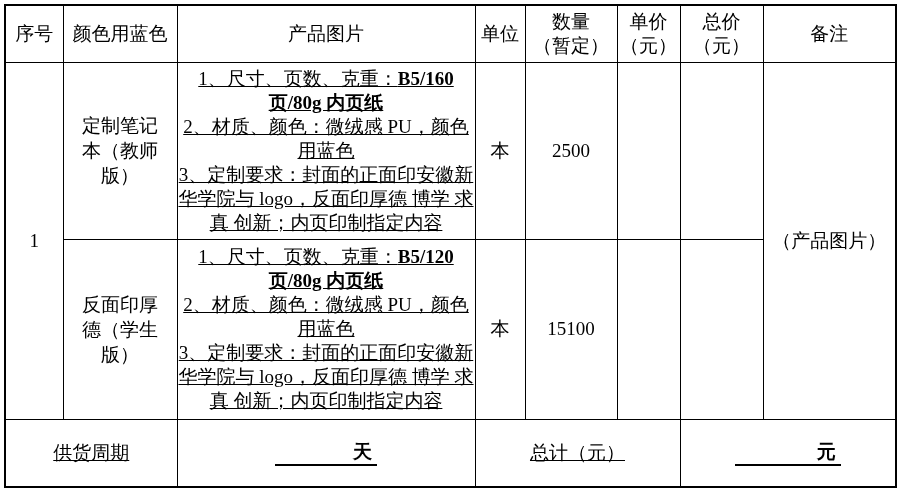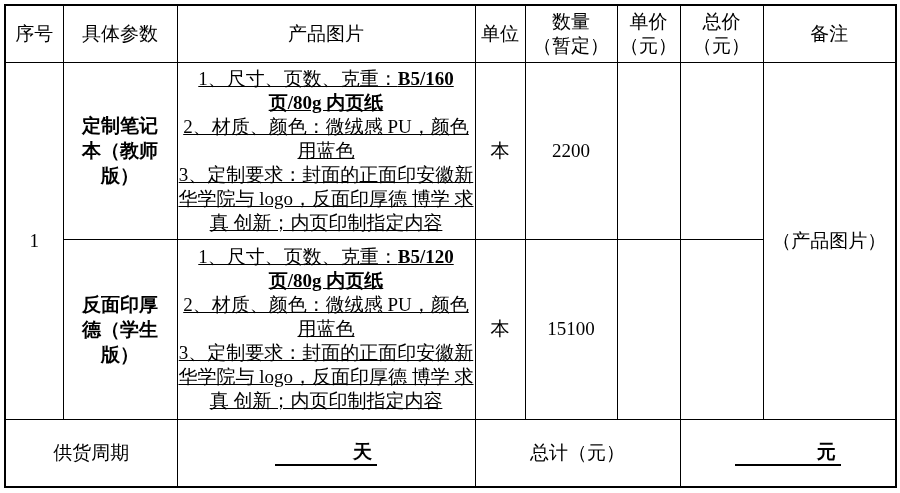--- a/index.html
+++ b/index.html
@@ -47,23 +47,22 @@
     line-height: 24.5px;
     text-decoration: underline;
   }
   td.params .pline { margin: 0; }
   td.params b { font-weight: bold; }
   .name-wrap {
     width: 84px;
     margin: 0 auto;
     line-height: 25px;
     text-align: center;
-    font-weight: bold;
   }
-  td.bold-cell { font-weight: bold; }
+  td.bold-cell { font-weight: bold; text-decoration: underline; }
   .fill-line {
     display: inline-block;
     border-bottom: 2px solid #000000;
     padding-right: 5px;
     white-space: nowrap;
   }
   .fill-line .gap {
     display: inline-block;
     height: 2px;
   }
@@ -86,21 +85,21 @@
       <col style="width:83px">
       <col style="width:133px">
     </colgroup>
 
     <tbody>
         <tr class="r-header">
       <th class="hcell">
         <span>序号</span>
       </th>
       <th class="hcell">
-        <span>具体参数</span>
+        <span>颜色用蓝色</span>
       </th>
       <th class="hcell">
         <span>产品图片</span>
       </th>
       <th class="hcell">
         <span>单位</span>
       </th>
       <th class="hcell">
         <div>数量</div>
         <div>（暂定）</div>
@@ -127,21 +126,21 @@
       </td>
       <td class="params">
         <div class="pline"><span>1、尺寸、页数、克重：</span><b>B5/160 页/80g 内页纸</b></div>
         <div class="pline">2、材质、颜色：微绒感 PU，颜色用蓝色</div>
         <div class="pline">3、定制要求：封面的正面印安徽新华学院与 logo，反面印厚德 博学 求真 创新；内页印制指定内容</div>
       </td>
       <td>
         <span>本</span>
       </td>
       <td>
-        <span>2200</span>
+        <span>2500</span>
       </td>
       <td>
         <span></span>
       </td>
       <td>
         <span></span>
       </td>
       <td rowspan="2">
         <span>（产品图片）</span>
       </td>

